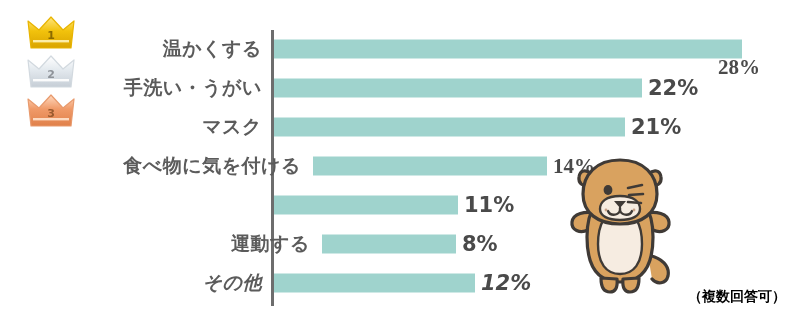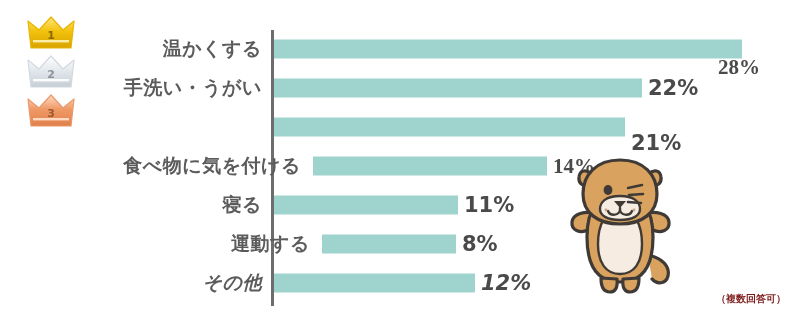--- a/index.html
+++ b/index.html
@@ -110,23 +110,23 @@
     width: 132px;
     height: 142px;
   }
   #mascot svg { display: block; width: 132px; height: 142px; }
 
   
   #footnote {
     position: absolute;
     right: 14px;
     bottom: 14px;
-    font-size: 10px;
+    font-size: 14px;
     font-weight: bold;
-    color: #7f1d1d;
+    color: #000000;
     white-space: nowrap;
   }
 </style>
 </head>
 <body>
 
 <div id="chart-root">
 
   <div id="rank-column">
 
@@ -191,36 +191,36 @@
 
     <div class="bar-row" id="row-1" style="top:57px;">
       <div class="bar-label">手洗い・うがい</div>
       <div class="bar-track">
         <div class="bar-fill" style="width:368px;"></div>
       </div>
       <div class="bar-value" style="left:648px;">22%</div>
     </div>
 
     <div class="bar-row" id="row-2" style="top:96px;">
+      <div class="bar-label">マスク</div>
       <div class="bar-track">
         <div class="bar-fill" style="width:351px;"></div>
       </div>
-      <div class="bar-value" style="left:631px;margin-top:16px;">21%</div>
+      <div class="bar-value" style="left:631px;">21%</div>
     </div>
 
     <div class="bar-row" id="row-3" style="top:135px;margin-left:39px;">
       <div class="bar-label">食べ物に気を付ける</div>
       <div class="bar-track">
         <div class="bar-fill" style="width:234px;"></div>
       </div>
       <div class="bar-value" style="left:514px;font-family:Liberation Serif, serif;">14%</div>
     </div>
 
     <div class="bar-row" id="row-4" style="top:174px;">
-      <div class="bar-label">寝る</div>
       <div class="bar-track">
         <div class="bar-fill" style="width:184px;"></div>
       </div>
       <div class="bar-value" style="left:464px;">11%</div>
     </div>
 
     <div class="bar-row" id="row-5" style="top:213px;margin-left:48px;">
       <div class="bar-label">運動する</div>
       <div class="bar-track">
         <div class="bar-fill" style="width:134px;"></div>

